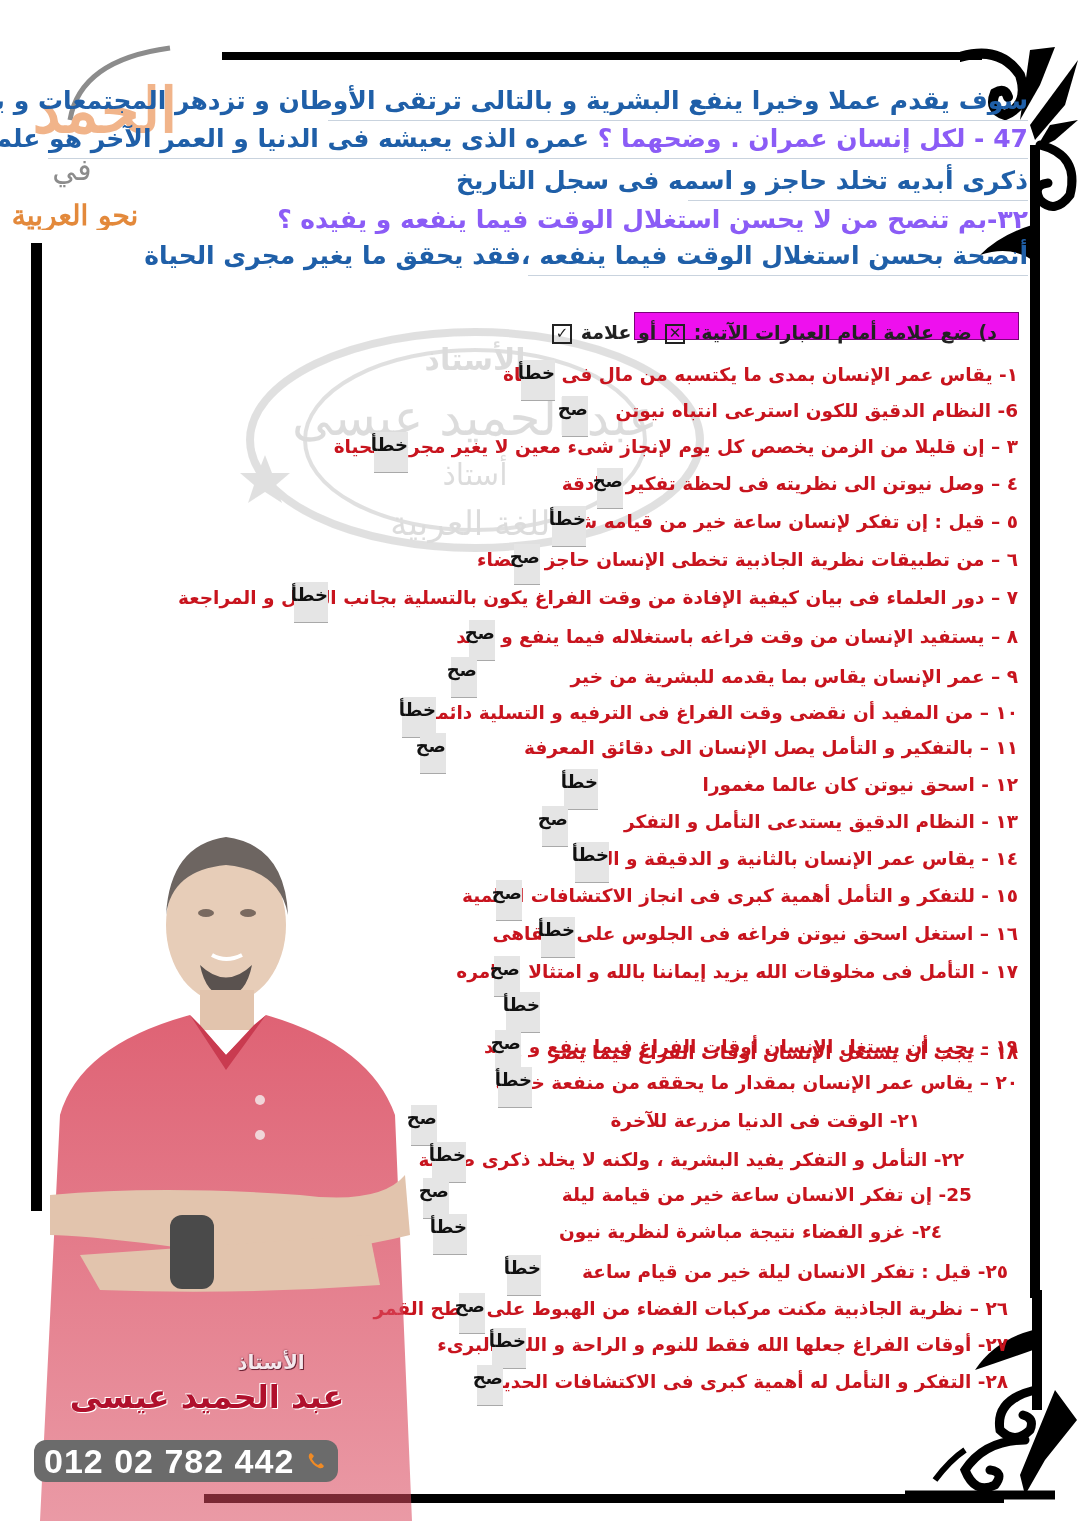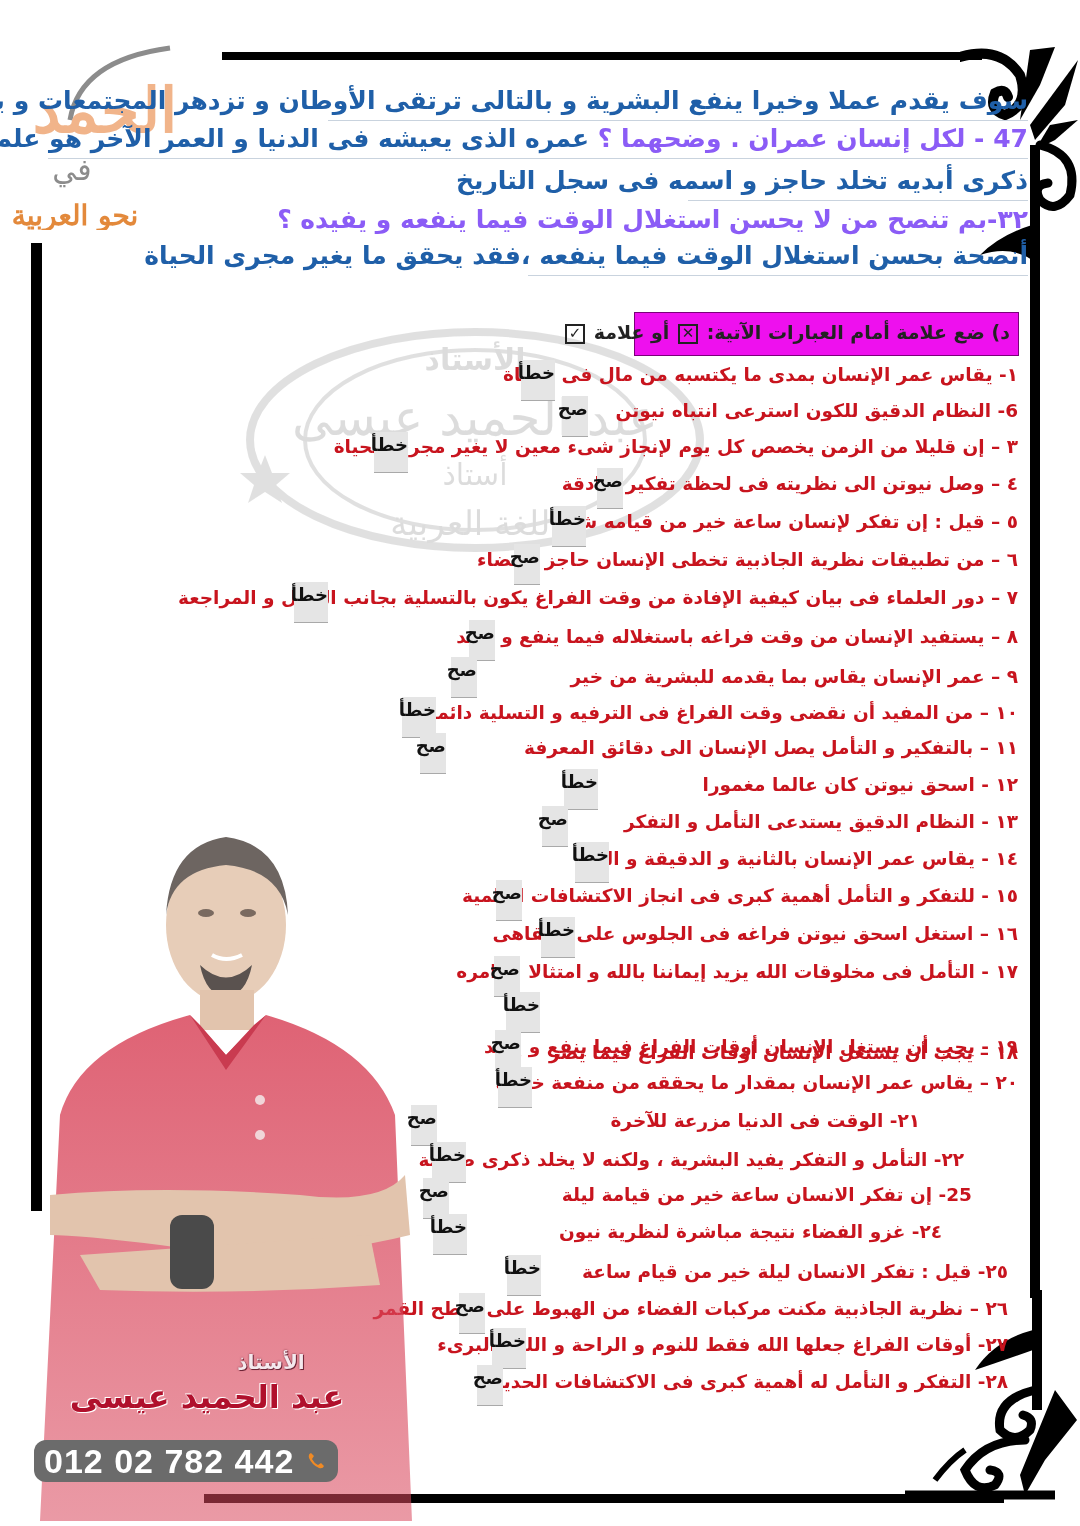--- a/index.html
+++ b/index.html
@@ -16,23 +16,23 @@
   
   .watermark { left:240px; top:325px; width:470px; height:230px; opacity:.22; }
 
   
   .top-line { right:52px; height:36px; direction:rtl; white-space:nowrap; font-size:25px;
               font-weight:bold; border-bottom:1px solid #c9d3de; line-height:34px; }
   .blue { color:#1f5fa8; }
   .orange { color:#8b5cf6; }
 
   
-  .heading { left:634px; top:312px; width:385px; height:44px; background:#ee10ee;
+  .heading { left:634px; top:312px; width:385px; height:28px; background:#ee10ee;
              border:1px solid #7a007a; box-sizing:border-box; direction:rtl;
-             font-size:19px; font-weight:bold; color:#222; line-height:38px; padding-right:8px;
+             font-size:19px; font-weight:bold; color:#222; line-height:38px; padding-right:21px;
              white-space:nowrap; }
   .box-icon { display:inline-block; width:16px; height:16px; border:2px solid #222; vertical-align:middle;
               position:relative; line-height:14px; text-align:center; font-size:15px; margin:0 2px; }
 
   
   .stmt { right:62px; direction:rtl; white-space:nowrap; font-size:18.5px; font-weight:bold; color:#c8141e;
           height:34px; line-height:34px; }
   .answer { width:26px; height:40px; background:#e5e5e5; font-size:18px; font-weight:bold; color:#111;
             text-align:center; line-height:26px; border-bottom:1px solid #a9a9a9; direction:rtl; }
   .answer.wrong { width:34px; }

